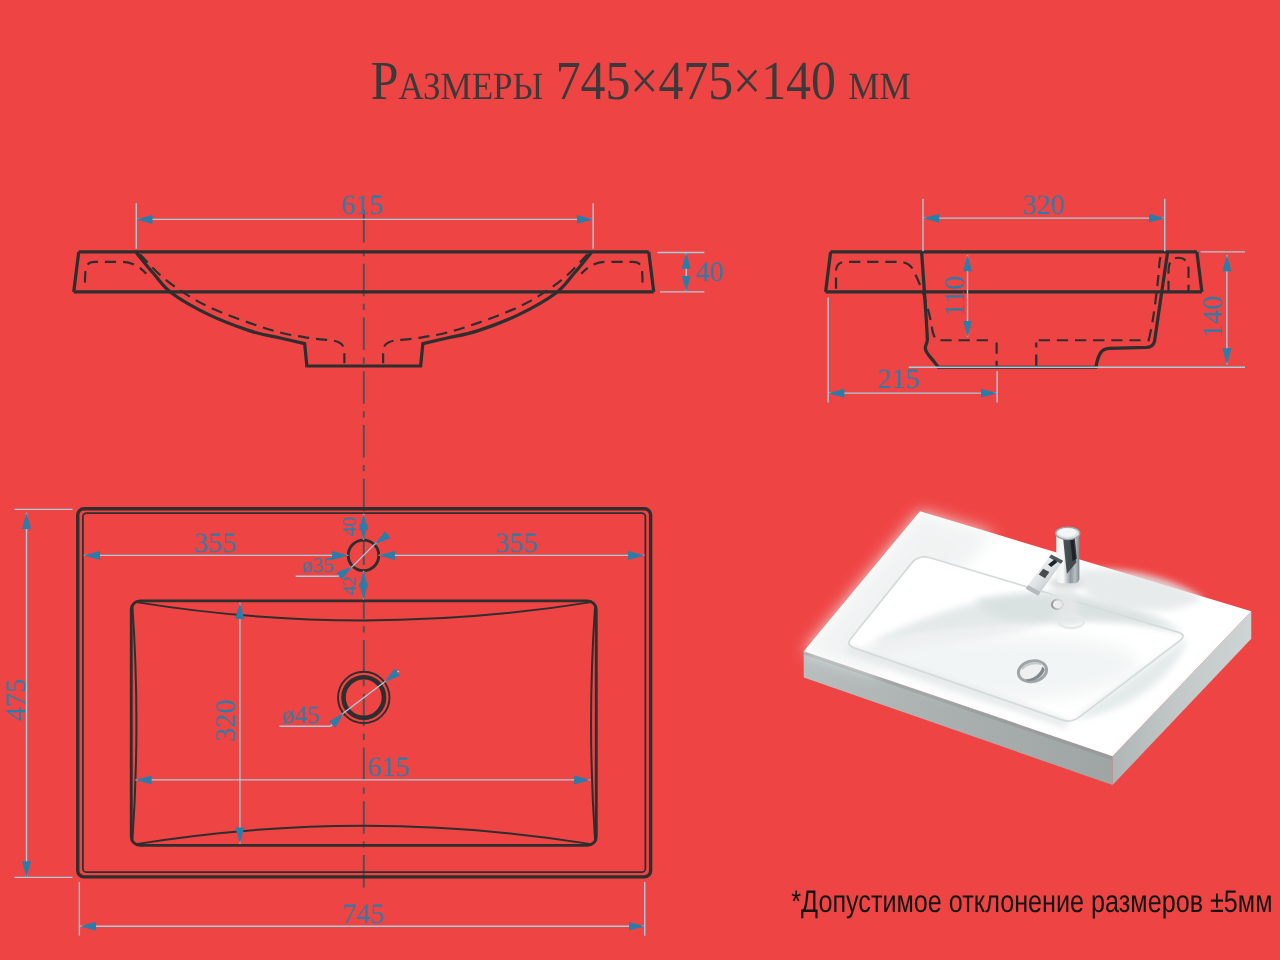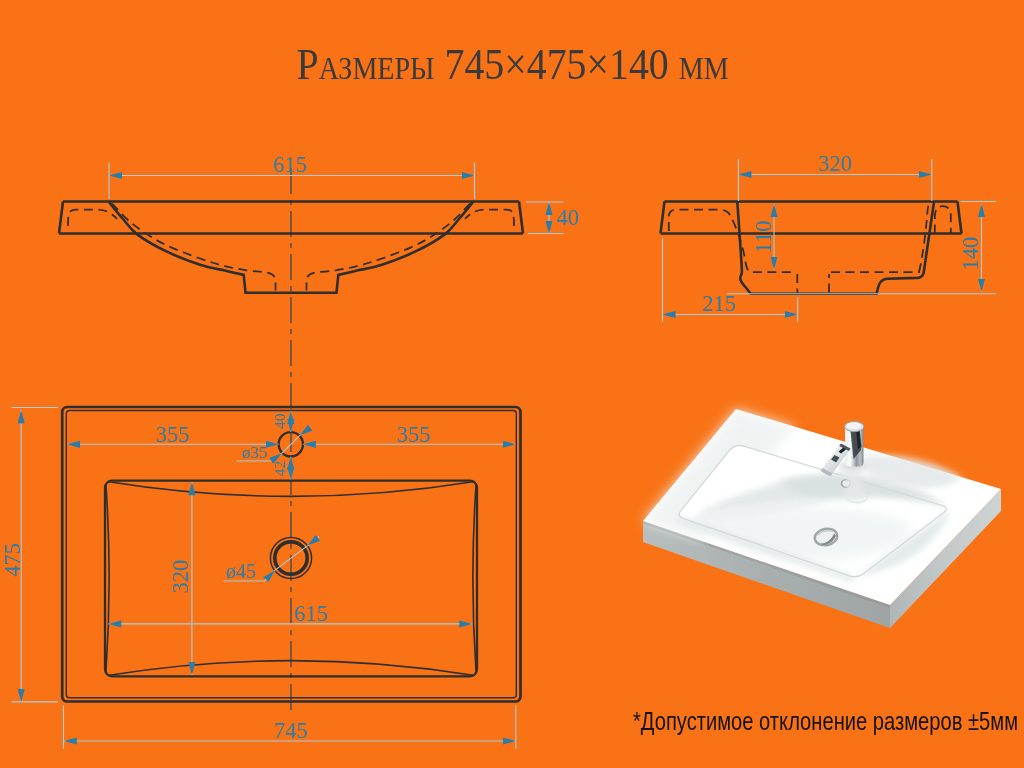--- a/index.html
+++ b/index.html
@@ -1,16 +1,16 @@
 <!DOCTYPE html>
 <html><head>
 <meta charset="utf-8">
 <style>
   html,body{margin:0;padding:0;background:#ffffff;}
-  #page{position:relative;width:1024px;height:768px;background:#f97316;overflow:hidden;}
+  #page{position:relative;width:1024px;height:768px;background:#ef4444;overflow:hidden;}
   svg{position:absolute;top:0;left:0;}
   text{font-family:"Liberation Serif", serif;}
 </style>
 </head>
 <body>
 <div id="page">
 <svg width="1024" height="768" viewBox="0 0 1024 768">
 <defs>
   <marker id="ae" orient="auto" markerUnits="userSpaceOnUse" markerWidth="15" markerHeight="9" refX="13" refY="4">
     <path d="M0,0.4 L13,4 L0,7.6 Z" fill="#2a7da8"></path>

